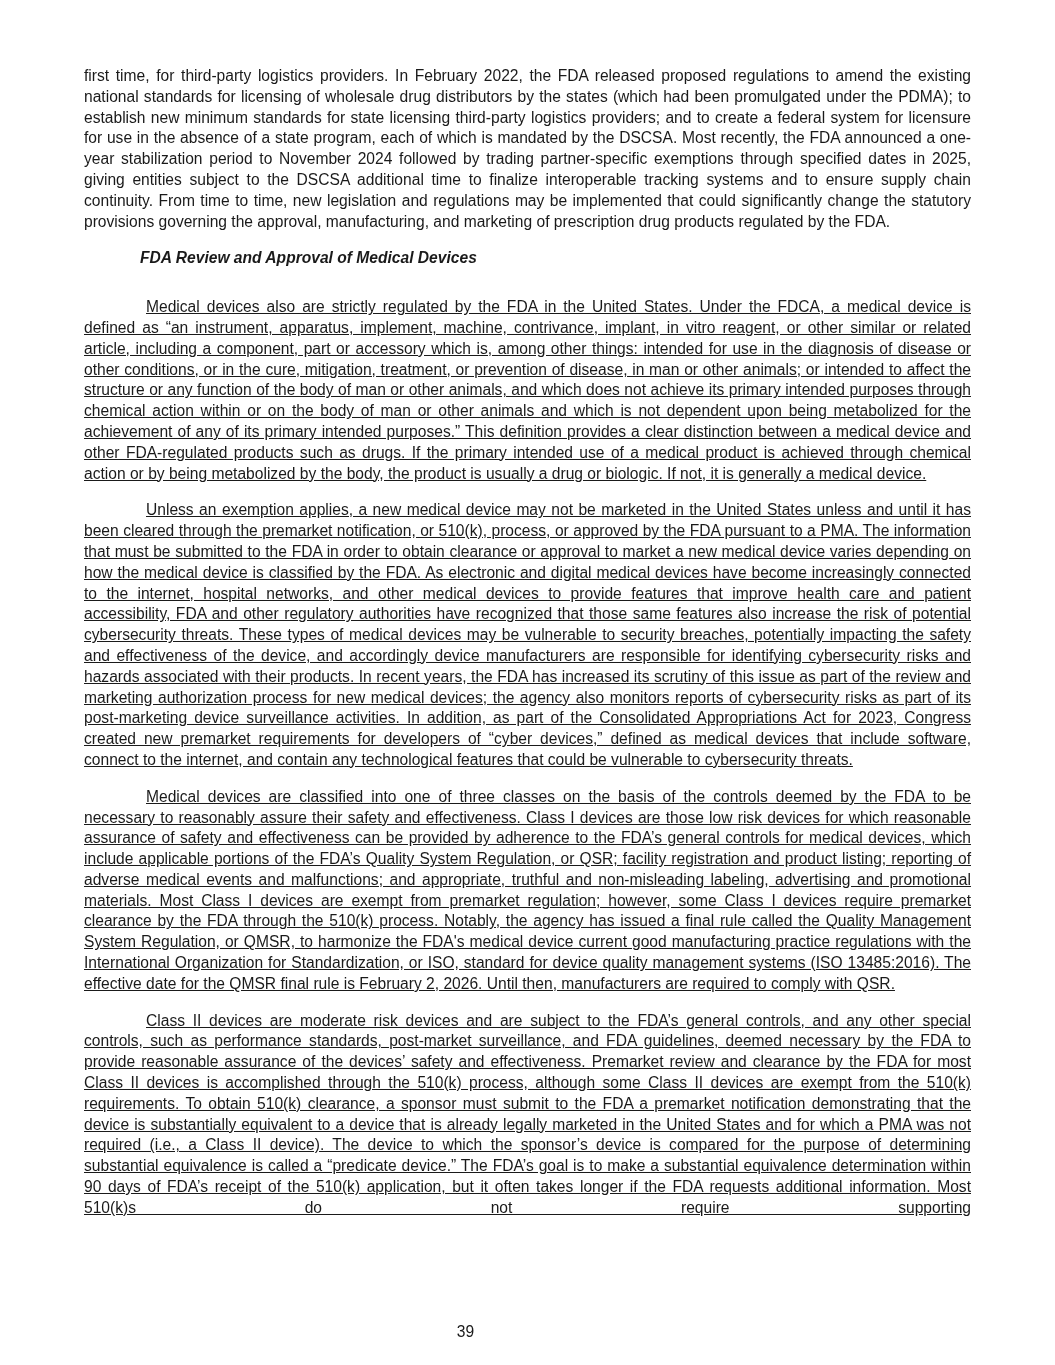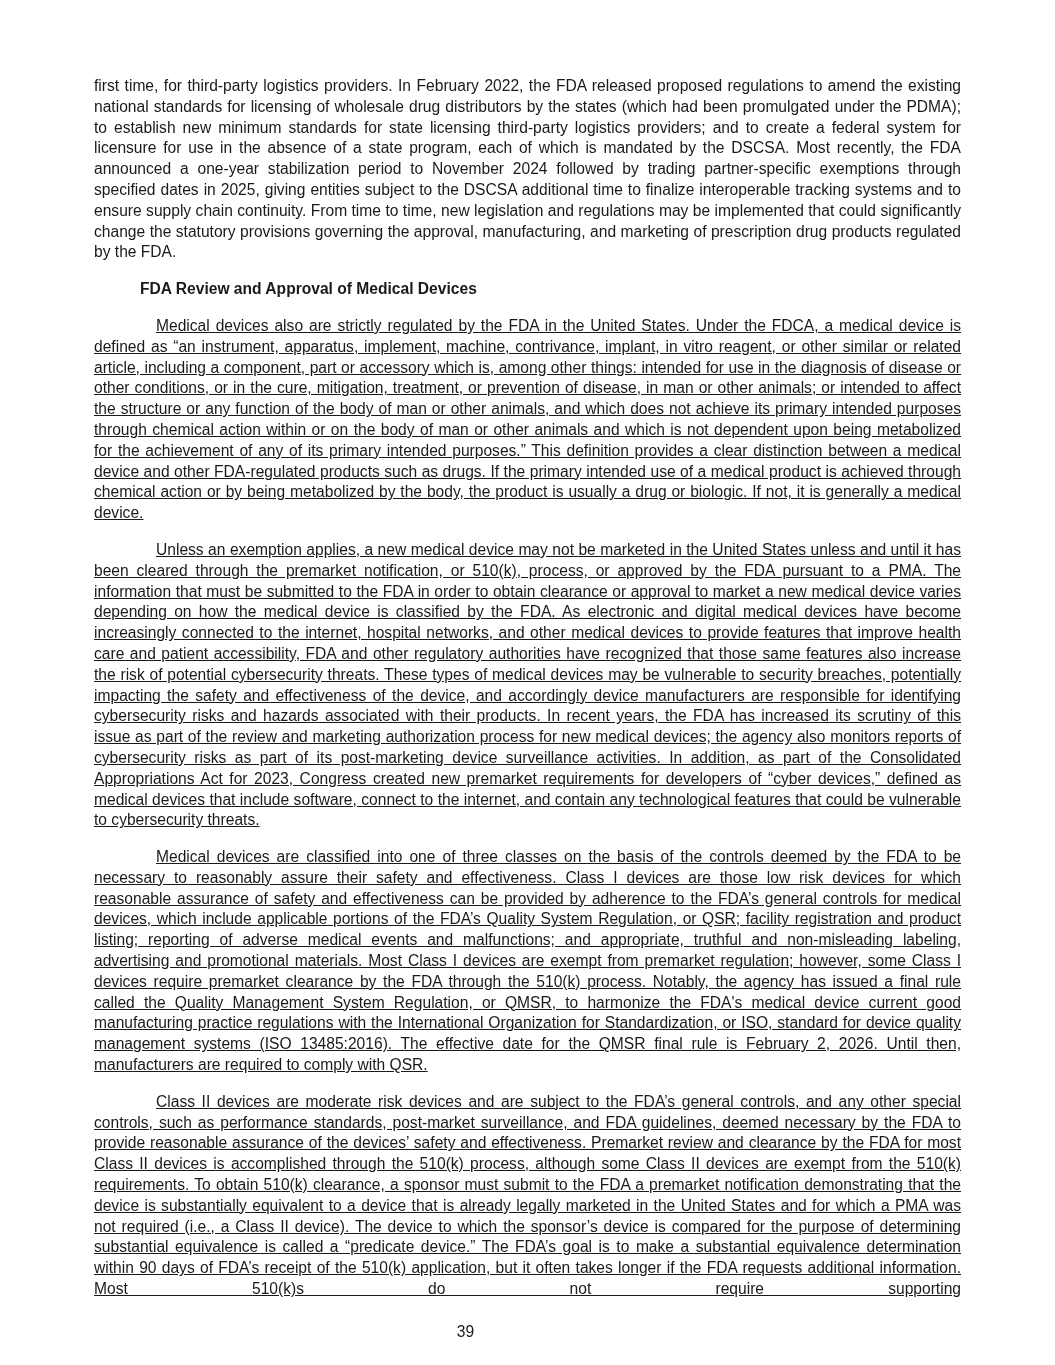--- a/index.html
+++ b/index.html
@@ -11,32 +11,33 @@
       font-family: "Liberation Sans", sans-serif;
       color: #1a1a1a;
     }
     .page {
       position: absolute;
       left: 78px;
       top: 60px;
       width: 899px;
     }
     p {
-      margin: 16px;
+      margin: 6px;
       font-size: 15.6px;
       line-height: 20.8px;
       text-align: justify;
       text-align-last: left;
     }
     p.indent { text-indent: 62px; text-decoration: underline; }
     .para { margin-bottom: 16px; }
     h3.subhead {
-      margin: 0 0 16px 62px;
+      margin: 0 0 28px 62px;
       font-size: 15.6px;
       line-height: 20.8px;
+      font-style: italic;
       font-weight: bold;
     }
     .page-number {
       position: absolute;
       left: 0;
       width: 931px;
       top: 1322px;
       text-align: center;
       font-size: 15.6px;
       line-height: 20px;

